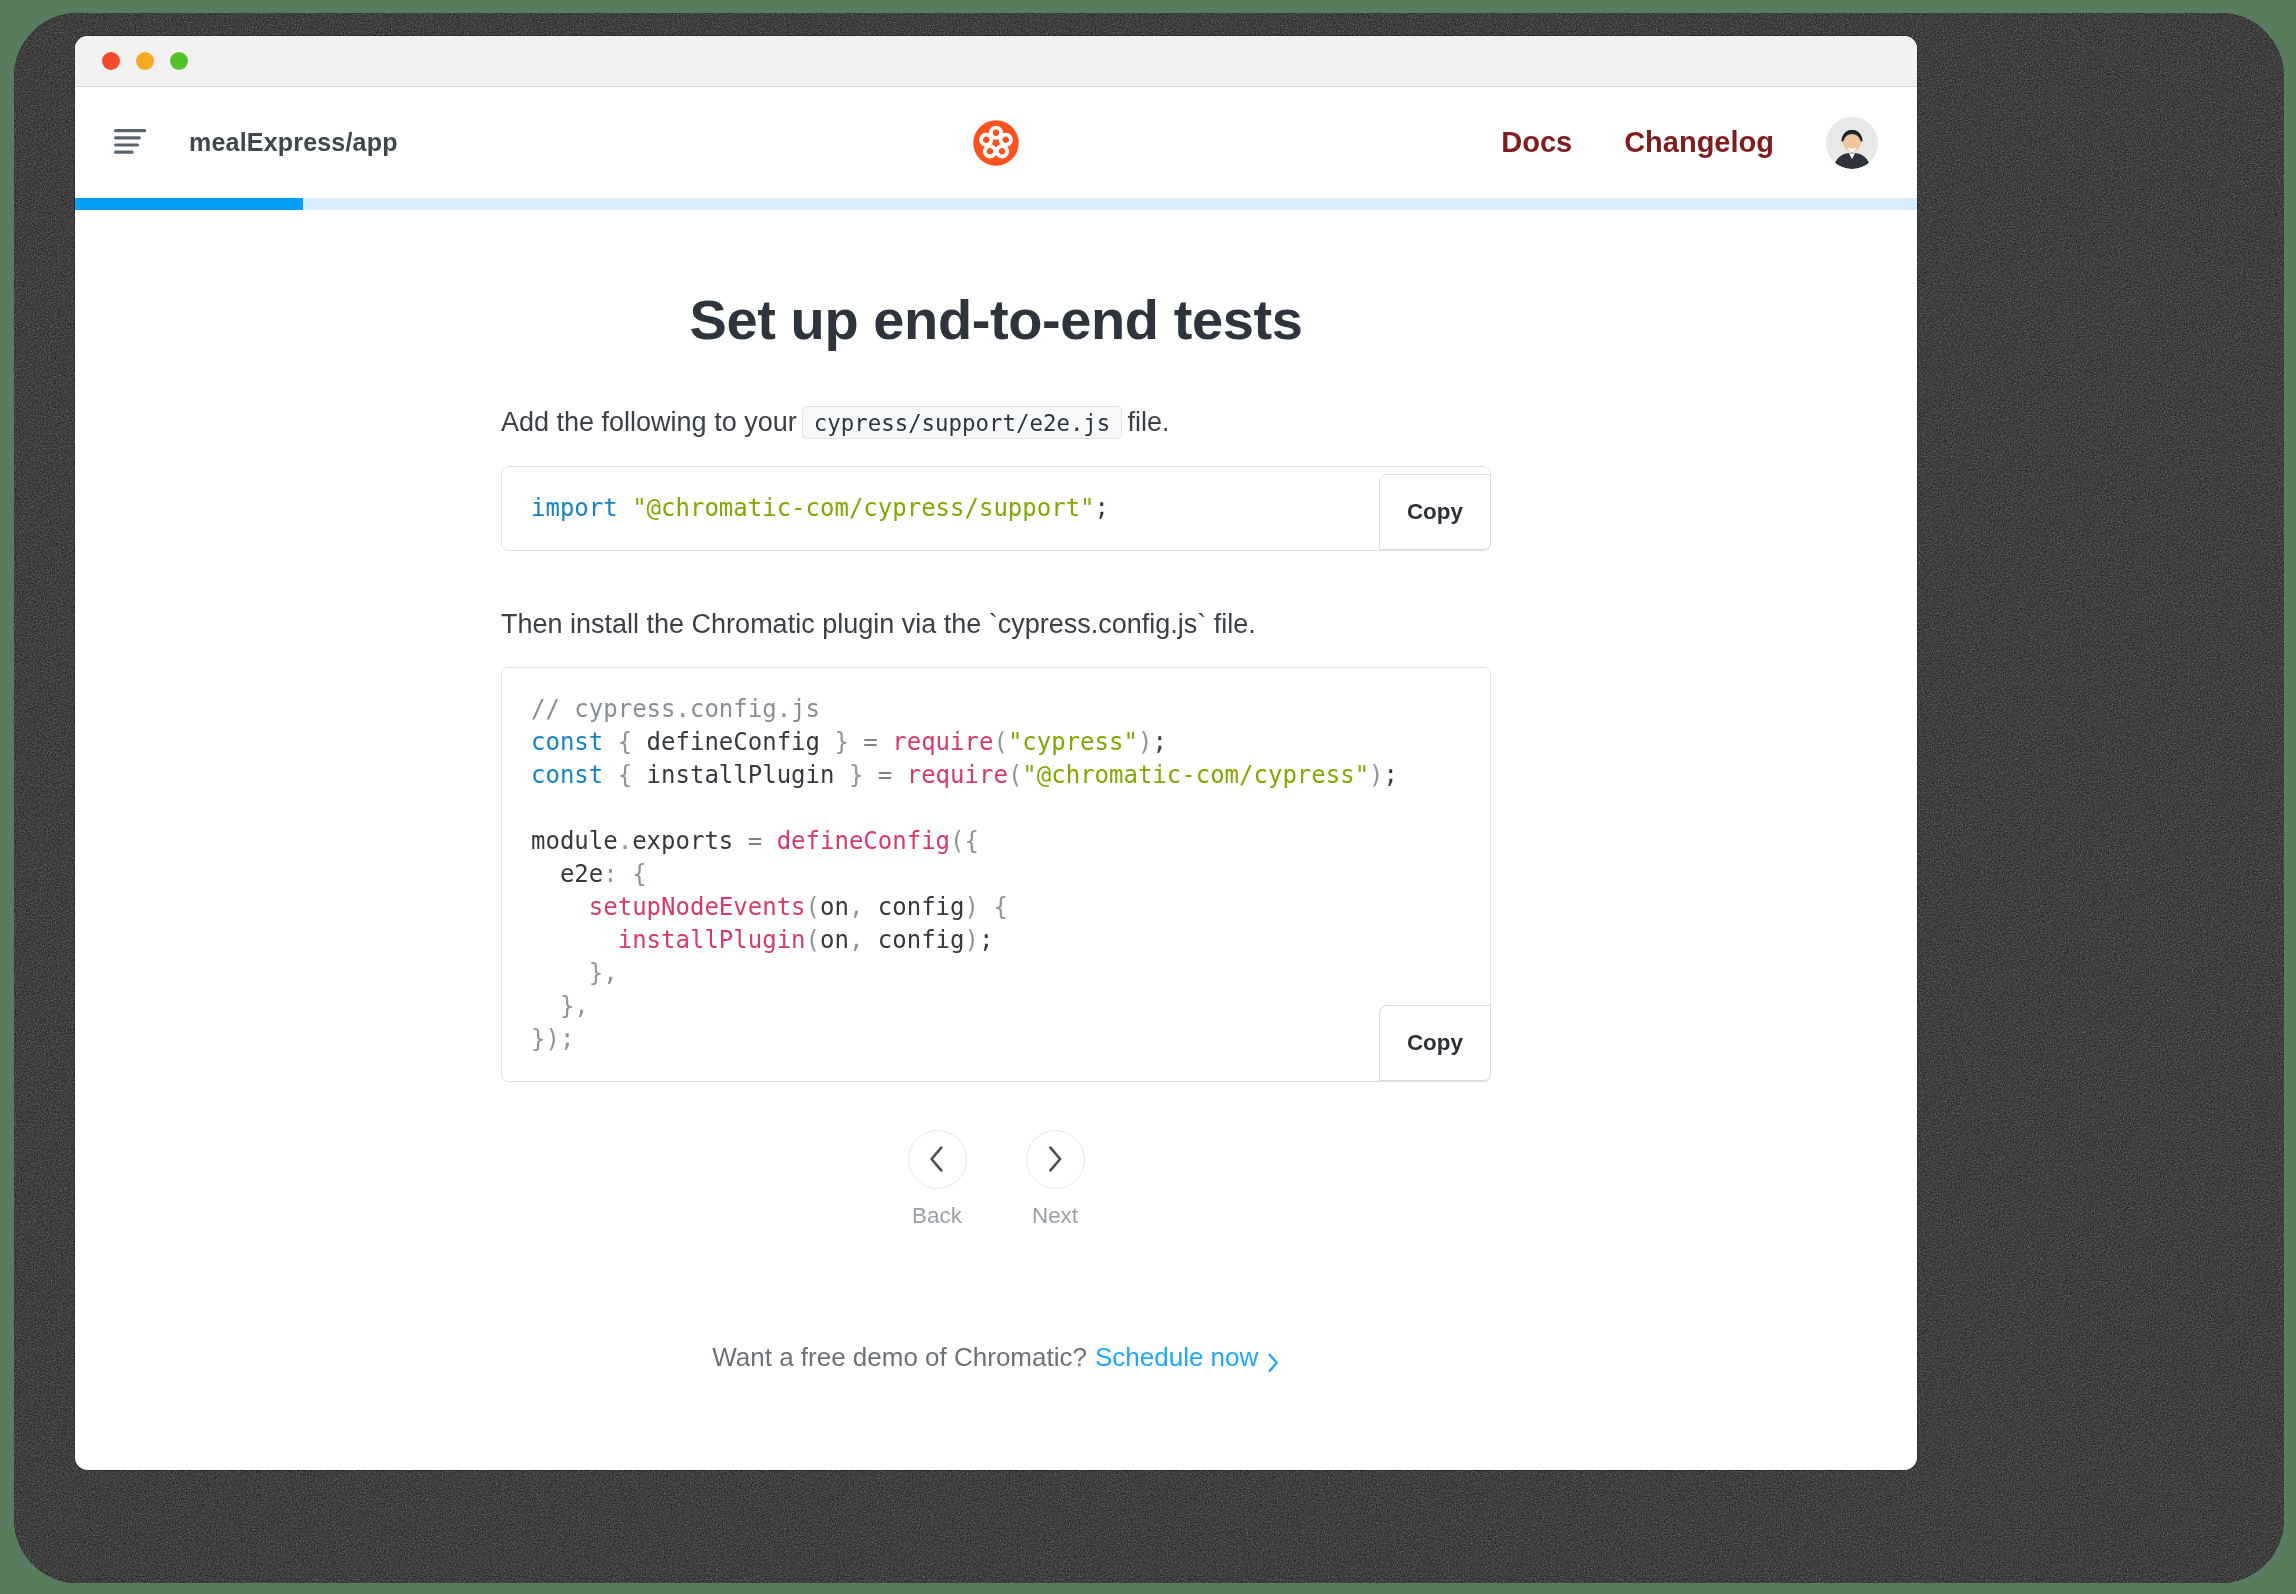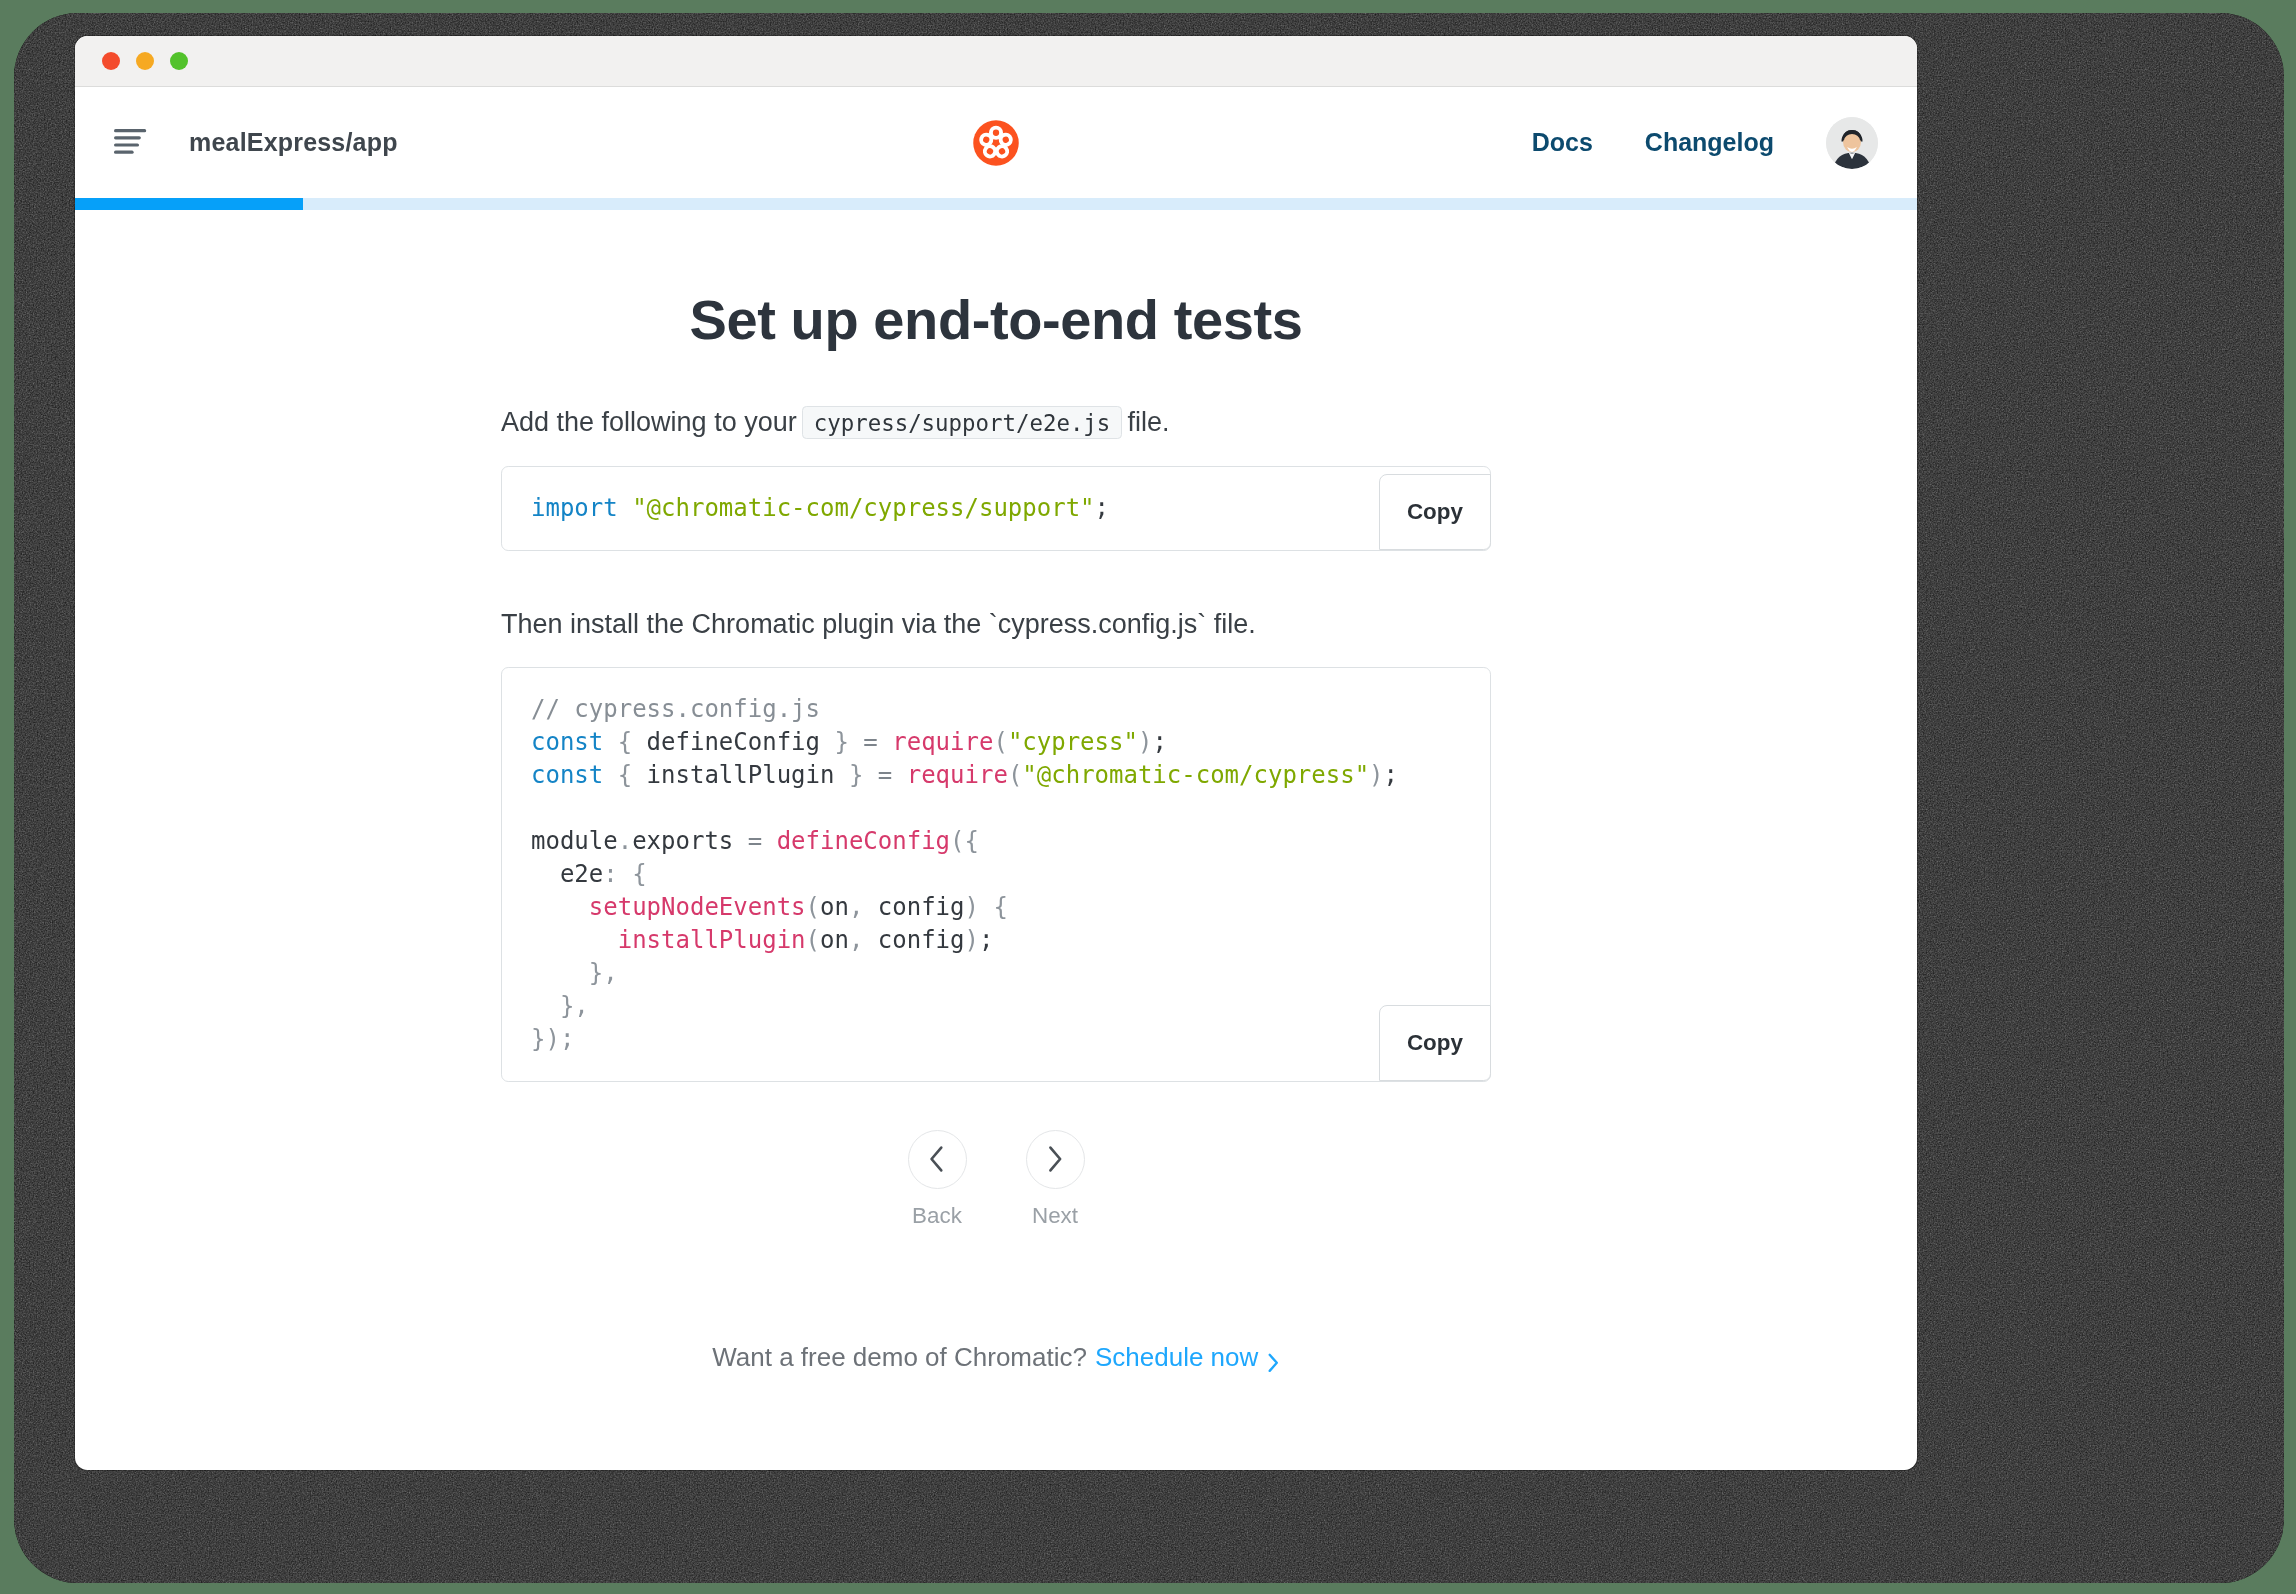--- a/index.html
+++ b/index.html
@@ -22,21 +22,21 @@
   .light.red { background:#f44b2c; }
   .light.yellow { background:#f6a922; }
   .light.green { background:#52c22b; }
 
   
   .appheader { height:111px; display:flex; align-items:center; padding:0 39px; position:relative; background:#fff; }
   .burger { width:34px; height:27px; cursor:pointer; }
   .project-name { margin-left:41px; font-size:25px; font-weight:700; color:#3f464d; letter-spacing:0.2px; }
   .logo { position:absolute; left:50%; top:50%; transform:translate(-50%,-50%); width:47px; height:47px; }
   .nav-right { margin-left:auto; display:flex; align-items:center; gap:52px; }
-  .nav-link { font-size:25px; font-weight:700; color:#0c4a6e; cursor:pointer; }
+  .nav-link { font-size:29px; font-weight:700; color:#7f1d1d; cursor:pointer; }
   .avatar { width:52px; height:52px; border-radius:50%; overflow:hidden; cursor:pointer; background:#e9eaea; }
   .avatar svg { display:block; width:100%; height:100%; }
 
   
   .progress { height:11.6px; width:100%; }
   .progress .fill { height:100%; }
 
   
   .content { text-align:center; }
   .page-title { margin-top:77px; font-size:56px; font-weight:700; color:#2d343d; letter-spacing:-0.4px; }

